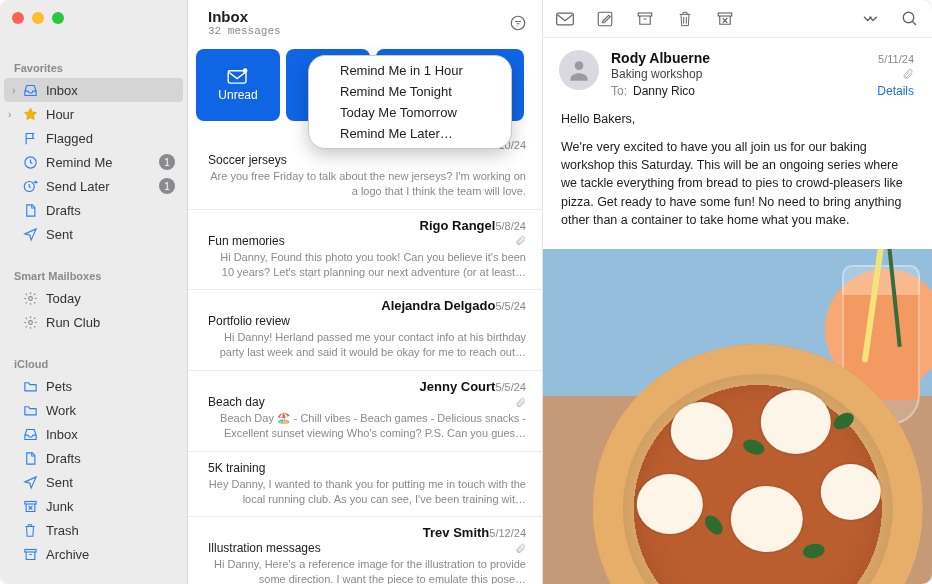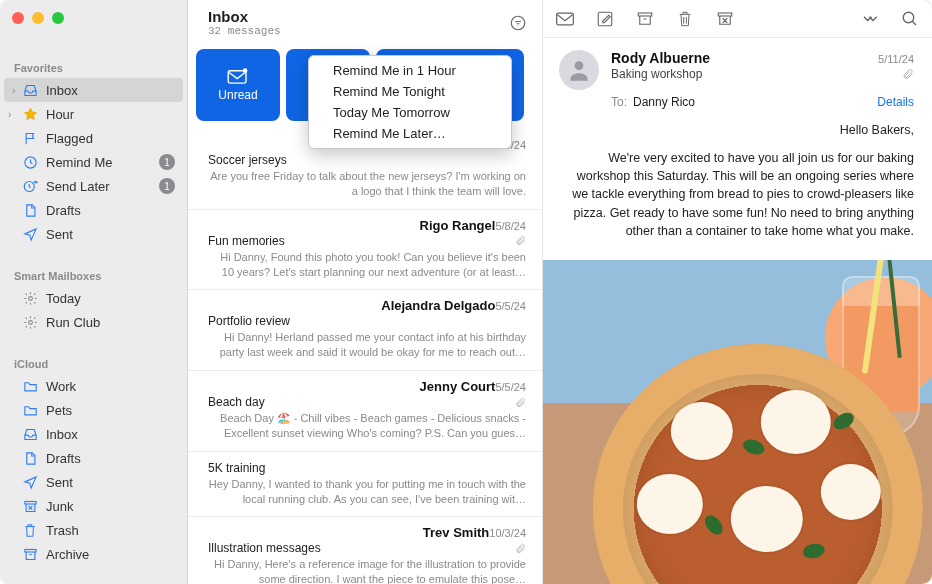--- a/index.html
+++ b/index.html
@@ -72,22 +72,22 @@
     }
     .card.small { width:84px; }
     .card .cic { margin-bottom:4px; }
     .card.sel { width:148px; align-items:flex-start; padding:8px 10px; }
     .card.sel .cname { font-weight:700; font-size:13px; }
     .card.sel .csub { font-weight:600; font-size:11px; opacity:.95; margin-top:1px; }
     .card.sel .cprev { font-size:10px; opacity:.9; margin-top:2px; line-height:1.2; }
     
     .popup {
       position:absolute; top: 14px; left: 120px; width: 204px;
-      background:#fff; border:1px solid #c9c9c9; border-radius:6px;
-      box-shadow: 0 6px 18px rgba(0,0,0,.22); z-index:50; padding:4px 10px;
+      background:#fff; border:1px solid #c9c9c9; border-radius:17px;
+      box-shadow: 0 6px 18px rgba(0,0,0,.22); z-index:50; padding:4px 17px;
     }
     .popup-item { font-size:13px; padding:3px 14px; cursor:default; color:#222; }
     
     .msgs { flex:1; overflow:hidden;text-align:right; }
     .msg {
       padding: 8px 16px 10px 20px; border-bottom:1px solid #ececec;
       cursor:default;
     }
     .msg-row1 { display:flex; align-items:baseline; }
     .msg-from { font-weight:700; font-size:13px; color:#111; flex:1; }
@@ -110,27 +110,27 @@
     }
     .avatar {
       width:40px; height:40px; border-radius:50%; background:#d9d9df;
       display:flex; align-items:center; justify-content:center; color:#9a9aa4;
     }
     .mh-main { flex:1; }
     .mh-row1 { display:flex; align-items:baseline; }
     .mh-from { font-weight:700; font-size:14px; color:#111; flex:1;}
     .mh-date { font-size:11px; color:#8a8a8f; }
     .mh-subj { font-size:12px; color:#444; margin-top:1px; }
-    .mh-row3 { display:flex; align-items:flex-end; font-size:12px; margin-top:14px; }
+    .mh-row3 { display:flex; align-items:flex-end; font-size:12px; margin-top:3px; }
     .mh-to-label { color:#8a8a8f; margin-right:6px; }
     .mh-to { color:#222; }
     .mh-details { color:#1871e6; margin-left:auto; cursor:default;}
     .mh-clip { color:#b7b7bb; margin-left:auto; font-size:12px; }
     .msg-body { padding: 2px 18px 10px 18px; font-size:12.5px; color:#222; line-height:1.45; }
-    .msg-body p { margin-bottom:10px;text-align:right; }
+    .msg-body p { margin-bottom:10px; }
     .attachment {
       flex:1; margin: 0; background:
         radial-gradient(circle at 88% 24%, #f7a874 0, #f7a874 60px, transparent 61px),
         linear-gradient(180deg, #94bedb 0%, #94bedb 44%, #c69a77 44%, #c69a77 100%);
       position:relative; overflow:hidden;
     }
     
     .pizza {
       position:absolute; bottom:-90px; left:50%; transform:translateX(-44%);
       width:330px; height:330px; border-radius:50%;
@@ -252,29 +252,29 @@
           </li>
         </ul>
         <div class="section-header">iCloud</div>
         <ul class="sb-list">
           <li class="sb-item">
             <span class="ic">
               <svg width="15" height="15" viewBox="0 0 24 24" fill="none" stroke="#2f7df6" stroke-width="1.8">
                 <path d="M3 6h6l2 3h10v10H3z"></path>
               </svg>
             </span>
+            <span class="label">Pets</span>
+          </li>
+          <li class="sb-item">
+            <span class="ic">
+              <svg width="15" height="15" viewBox="0 0 24 24" fill="none" stroke="#2f7df6" stroke-width="1.8">
+                <path d="M3 6h6l2 3h10v10H3z"></path>
+              </svg>
+            </span>
             <span class="label">Work</span>
-          </li>
-          <li class="sb-item">
-            <span class="ic">
-              <svg width="15" height="15" viewBox="0 0 24 24" fill="none" stroke="#2f7df6" stroke-width="1.8">
-                <path d="M3 6h6l2 3h10v10H3z"></path>
-              </svg>
-            </span>
-            <span class="label">Pets</span>
           </li>
           <li class="sb-item">
             <span class="ic">
               <svg width="15" height="15" viewBox="0 0 24 24" fill="none" stroke="#2f7df6" stroke-width="1.8">
                 <path d="M3 13l3-9h12l3 9v7H3z"></path>
                 <path d="M3 13h5l2 3h4l2-3h5"></path>
               </svg>
             </span>
             <span class="label">Inbox</span>
           </li>
@@ -426,21 +426,21 @@
         </div>
         <div class="msg">
           <div class="msg-subj">
             <span>5K training</span>
           </div>
           <div class="msg-prev">Hey Danny, I wanted to thank you for putting me in touch with the local running club. As you can see, I've been training wit…</div>
         </div>
         <div class="msg">
           <div class="msg-row1">
             <span class="msg-from">Trev Smith</span>
-            <span class="msg-date">10/3/24</span>
+            <span class="msg-date">5/12/24</span>
           </div>
           <div class="msg-subj">
             <span>Illustration messages</span>
             <span class="clip">
               <svg width="11" height="11" viewBox="0 0 24 24" fill="none" stroke="currentColor" stroke-width="2">
                 <path d="M21 11l-9 9a5 5 0 01-7-7l9-9a3.5 3.5 0 015 5l-9 9a2 2 0 01-3-3l8-8"></path>
               </svg>
             </span>
           </div>
           <div class="msg-prev">Hi Danny, Here's a reference image for the illustration to provide some direction. I want the piece to emulate this pose…</div>

